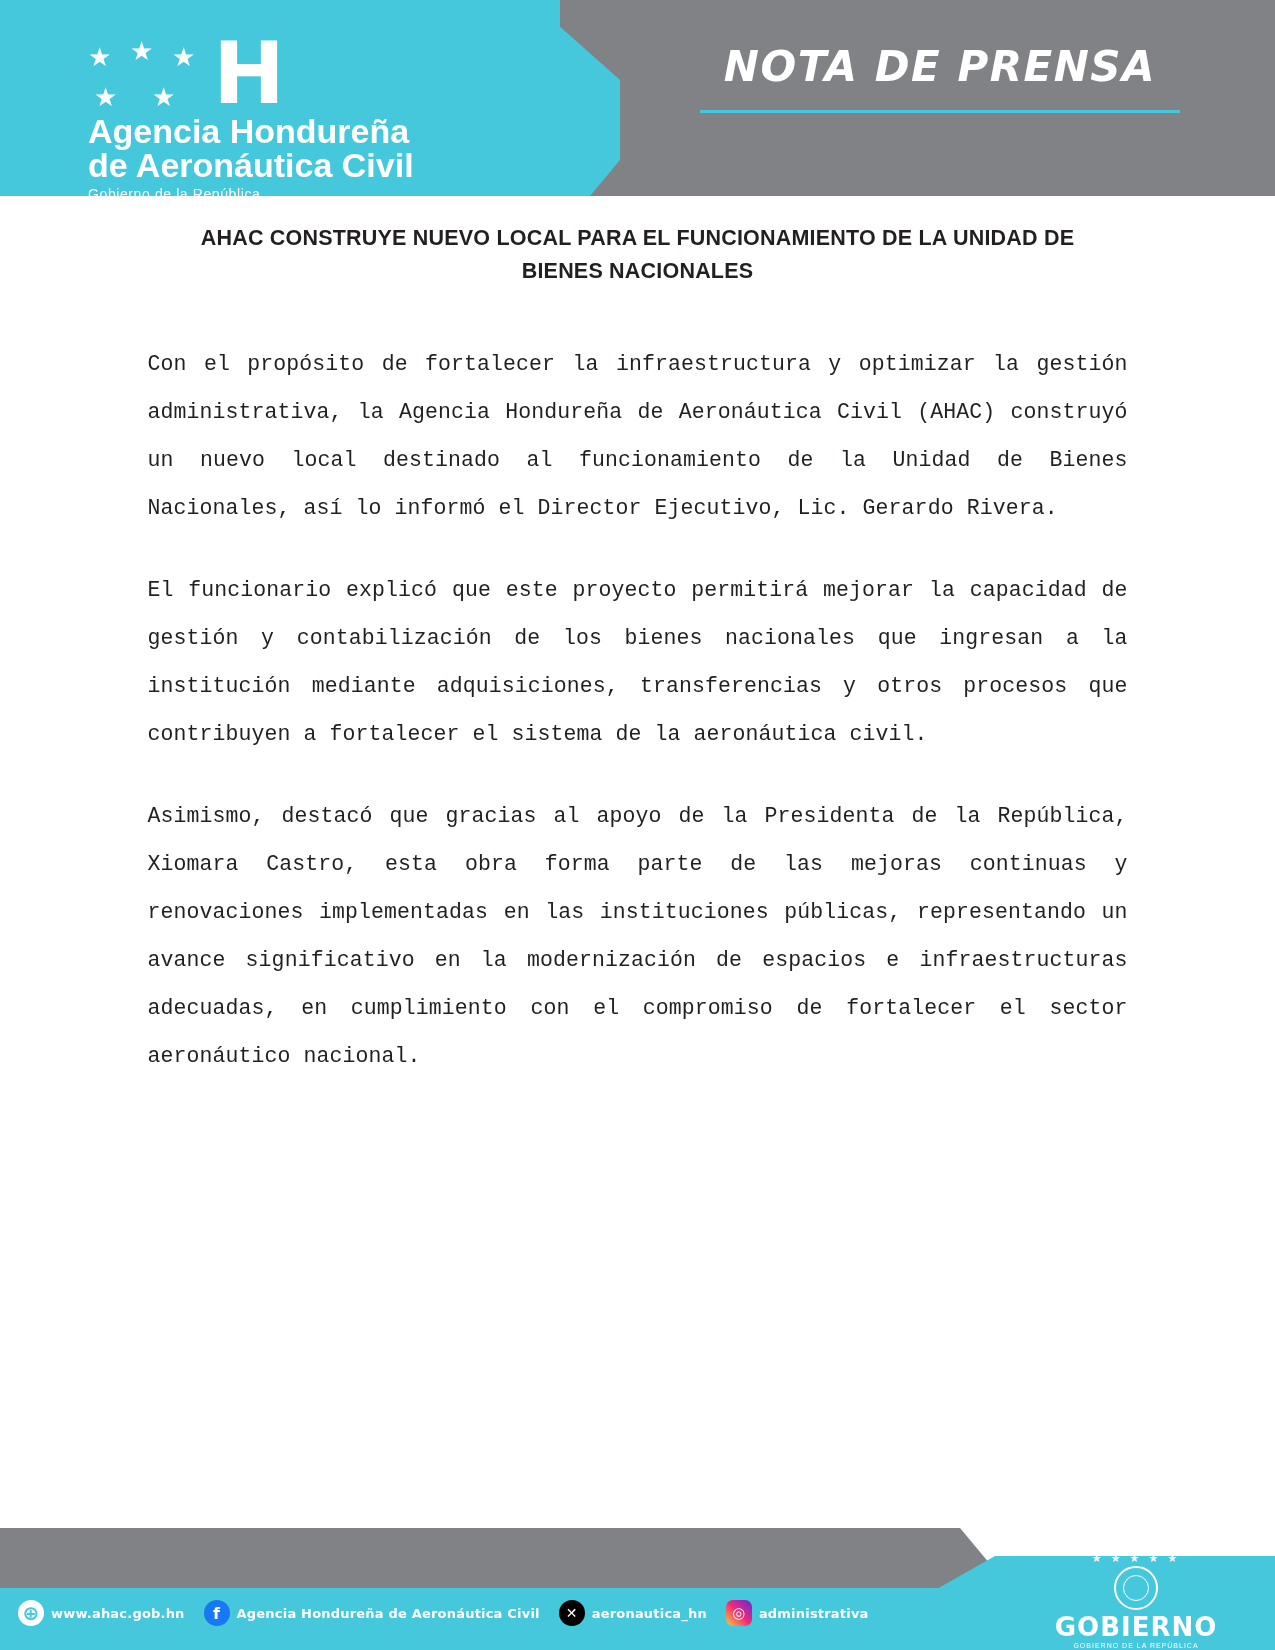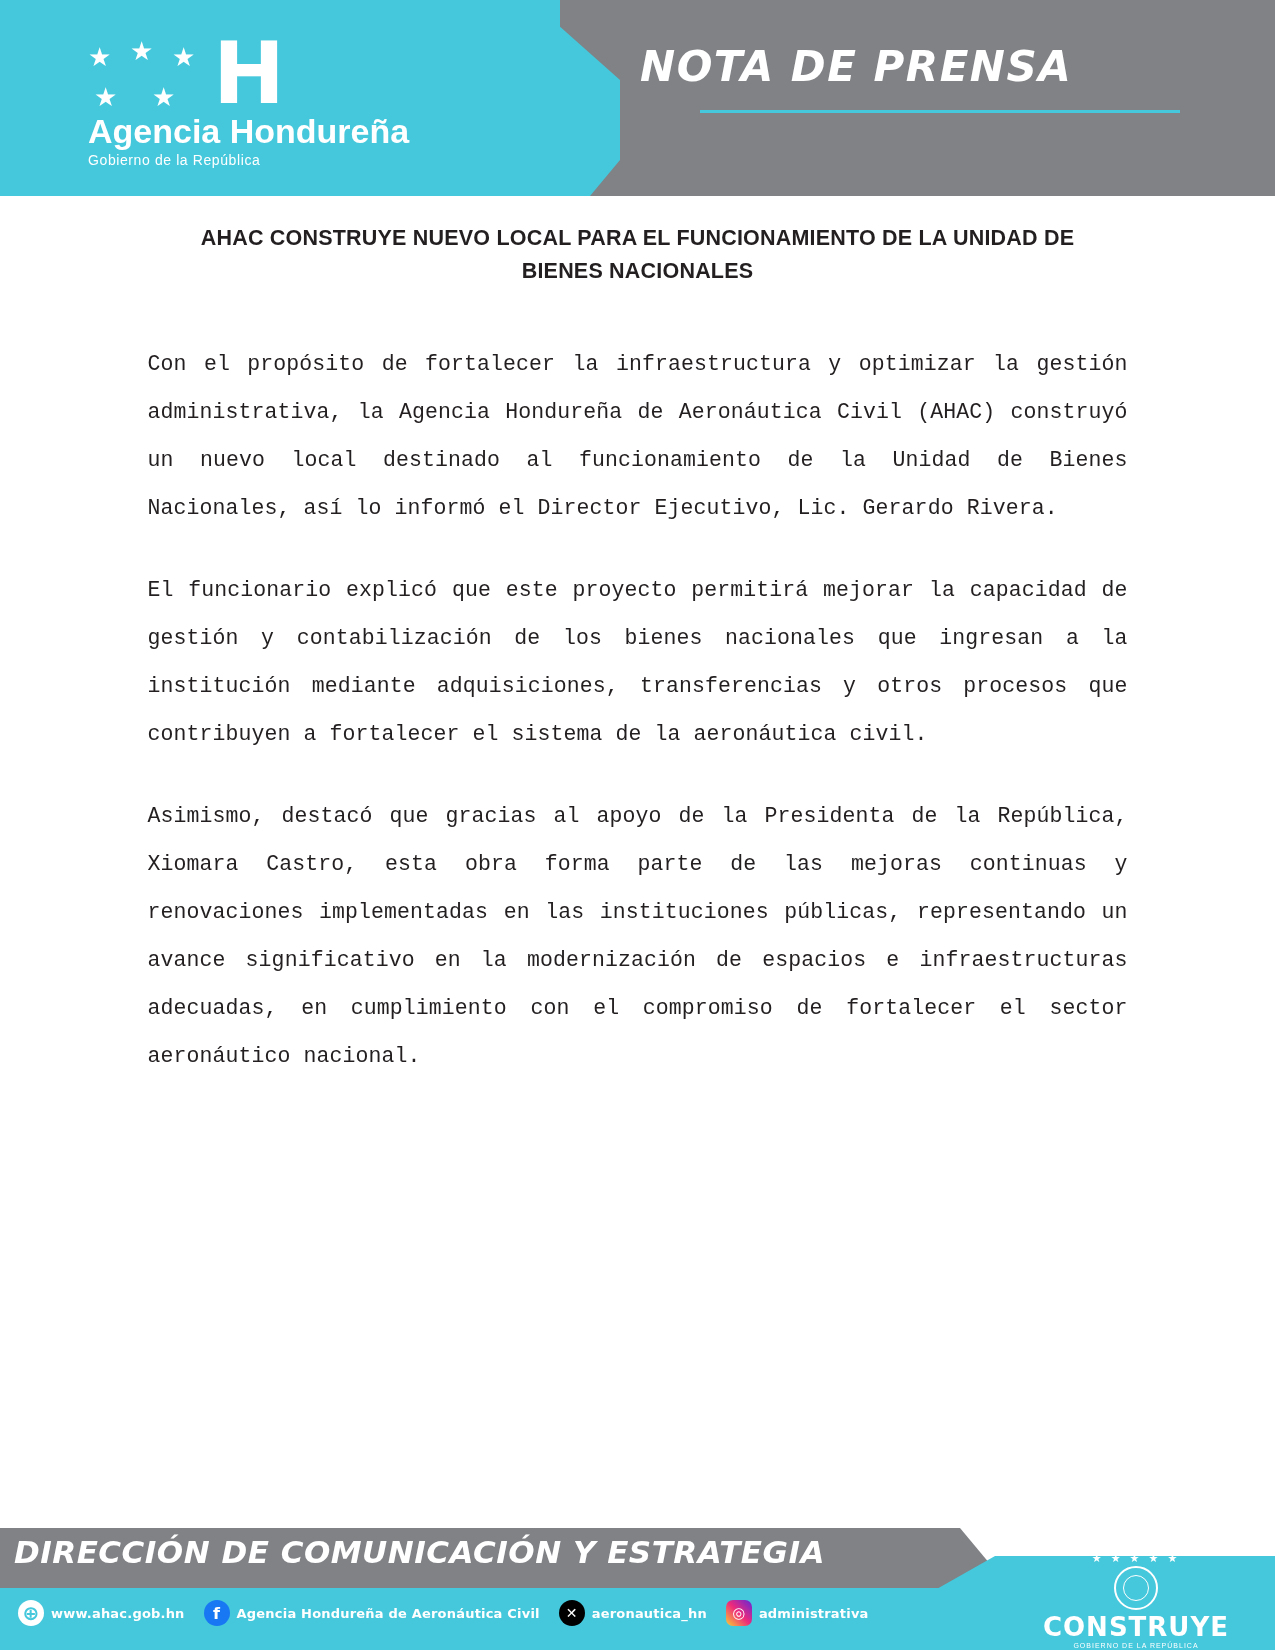--- a/index.html
+++ b/index.html
@@ -82,21 +82,21 @@
     color: #ffffff;
     margin-top: 4px;
     letter-spacing: 0.6px;
     white-space: nowrap;
   }
   .nota-title {
     position: absolute;
     top: 42px;
     left: 640px;
     width: 600px;
-    text-align: left;
+    text-align: center;
     color: #ffffff;
     font-size: 42px;
     font-weight: bold;
     font-style: italic;
     letter-spacing: 1.5px;
     font-family: "DejaVu Sans", sans-serif;
   }
   .nota-underline {
     position: absolute;
     top: 110px;
@@ -253,38 +253,38 @@
   <div class="logo-block">
     <div class="logo-stars">
       <span class="star" style="left:0px;  top:6px;">★</span>
       <span class="star" style="left:42px; top:0px;">★</span>
       <span class="star" style="left:84px; top:6px;">★</span>
       <span class="star" style="left:6px;  top:46px;">★</span>
       <span class="star" style="left:64px; top:46px;">★</span>
       <span class="big-h">H</span>
     </div>
     <div class="logo-line1">Agencia Hondureña</div>
+    <div class="logo-line2">de Aeronáutica Civil</div>
     <div class="logo-sub">Gobierno de la República</div>
   </div>
 
   <div class="nota-title">NOTA DE PRENSA</div>
   <div class="nota-underline"></div>
 </div>
 
 <div class="doc-title">AHAC CONSTRUYE NUEVO LOCAL PARA EL FUNCIONAMIENTO DE LA UNIDAD DE BIENES NACIONALES</div>
 
 <div class="content">
   <p class="para">Con el propósito de fortalecer la infraestructura y optimizar la gestión administrativa, la Agencia Hondureña de Aeronáutica Civil (AHAC) construyó un nuevo local destinado al funcionamiento de la Unidad de Bienes Nacionales, así lo informó el Director Ejecutivo, Lic. Gerardo Rivera.</p>
   <p class="para">El funcionario explicó que este proyecto permitirá mejorar la capacidad de gestión y contabilización de los bienes nacionales que ingresan a la institución mediante adquisiciones, transferencias y otros procesos que contribuyen a fortalecer el sistema de la aeronáutica civil.</p>
   <p class="para">Asimismo, destacó que gracias al apoyo de la Presidenta de la República, Xiomara Castro, esta obra forma parte de las mejoras continuas y renovaciones implementadas en las instituciones públicas, representando un avance significativo en la modernización de espacios e infraestructuras adecuadas, en cumplimiento con el compromiso de fortalecer el sector aeronáutico nacional.</p>
 </div>
 
 <div class="footer">
   <div class="footer-gray"></div>
-  <div class="footer-dept">DIRECCIÓN DE COMUNICACIÓN Y ESTRATEGIA</div>
   <div class="footer-cyan"></div>
   <div class="footer-cyan-top"></div>
 
   <div class="social-row">
     <div class="social-item">
       <span class="ic ic-web">⊕</span>
       <span class="social-text">www.ahac.gob.hn</span>
     </div>
     <div class="social-item">
       <span class="ic ic-fb">f</span>
@@ -296,16 +296,16 @@
     </div>
     <div class="social-item">
       <span class="ic ic-ig">◎</span>
       <span class="social-text">administrativa</span>
     </div>
   </div>
 
   <div class="hn-logo">
     <div class="hn-stars">★ ★ ★ ★ ★</div>
     <div class="hn-seal"></div>
-    <div class="hn-name">CONSTRUYE</div>
+    <div class="hn-name">GOBIERNO</div>
     <div class="hn-sub">GOBIERNO DE LA REPÚBLICA</div>
   </div>
 </div>
 
 </body></html>

